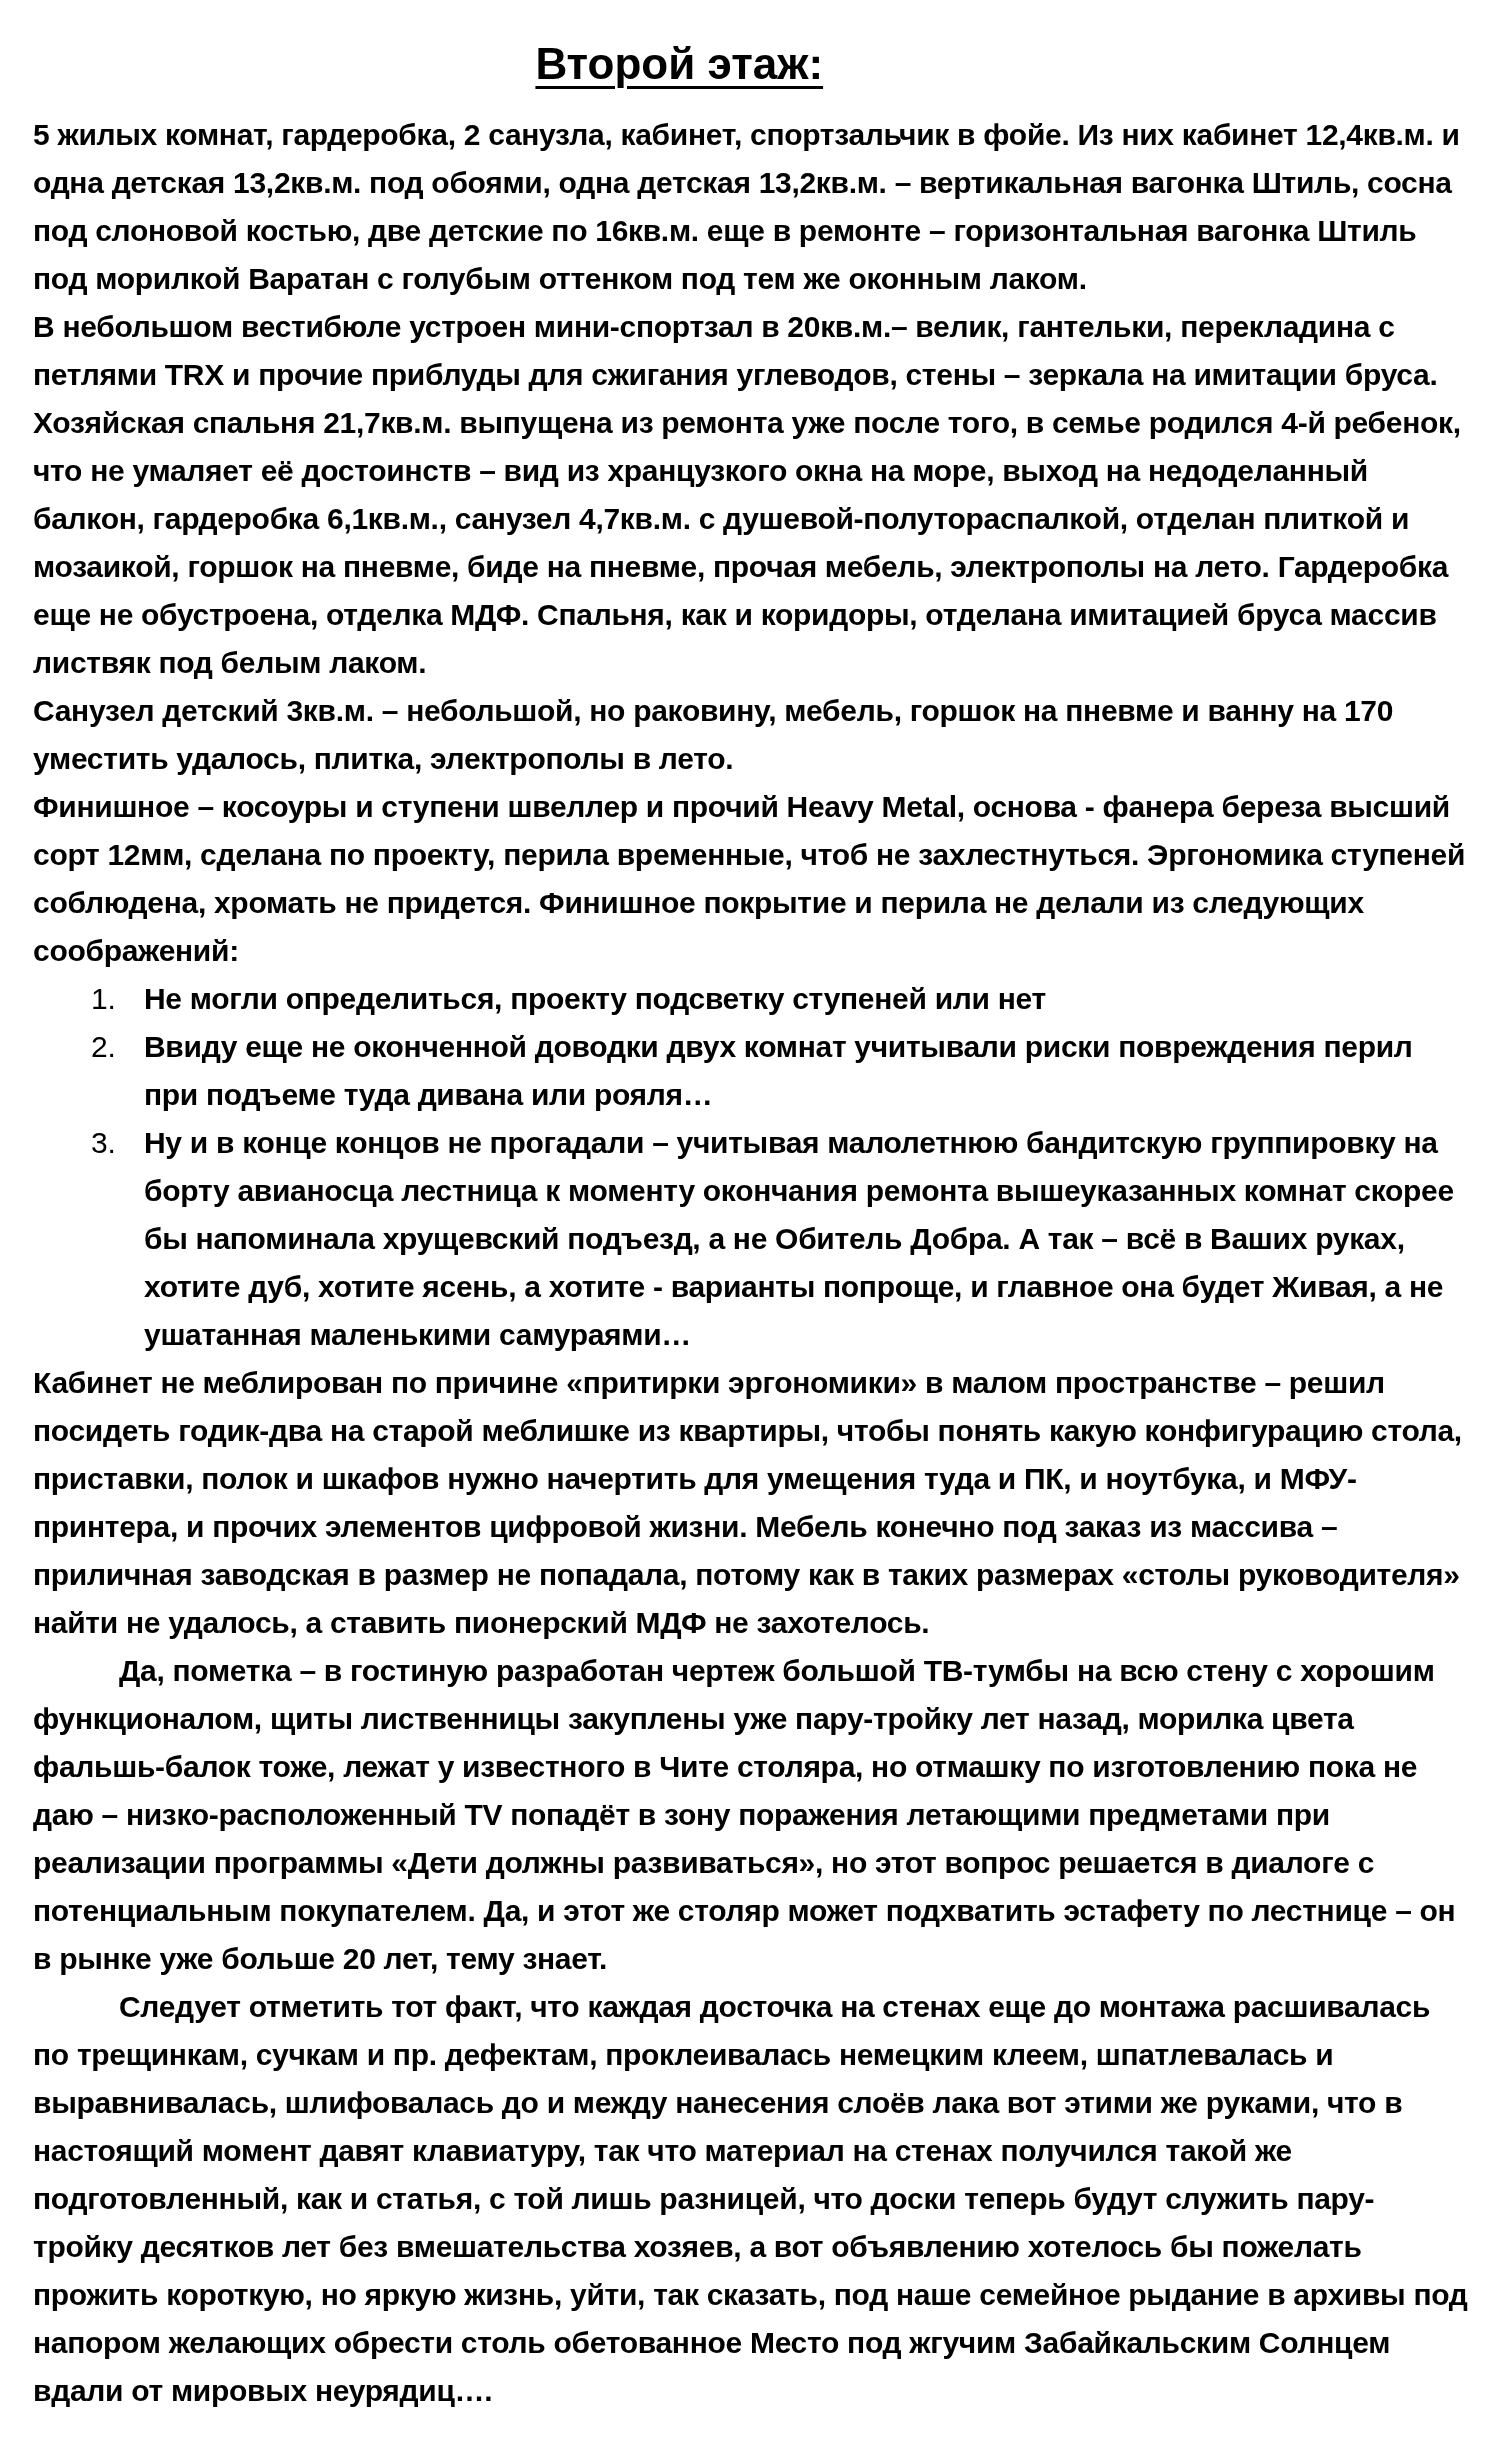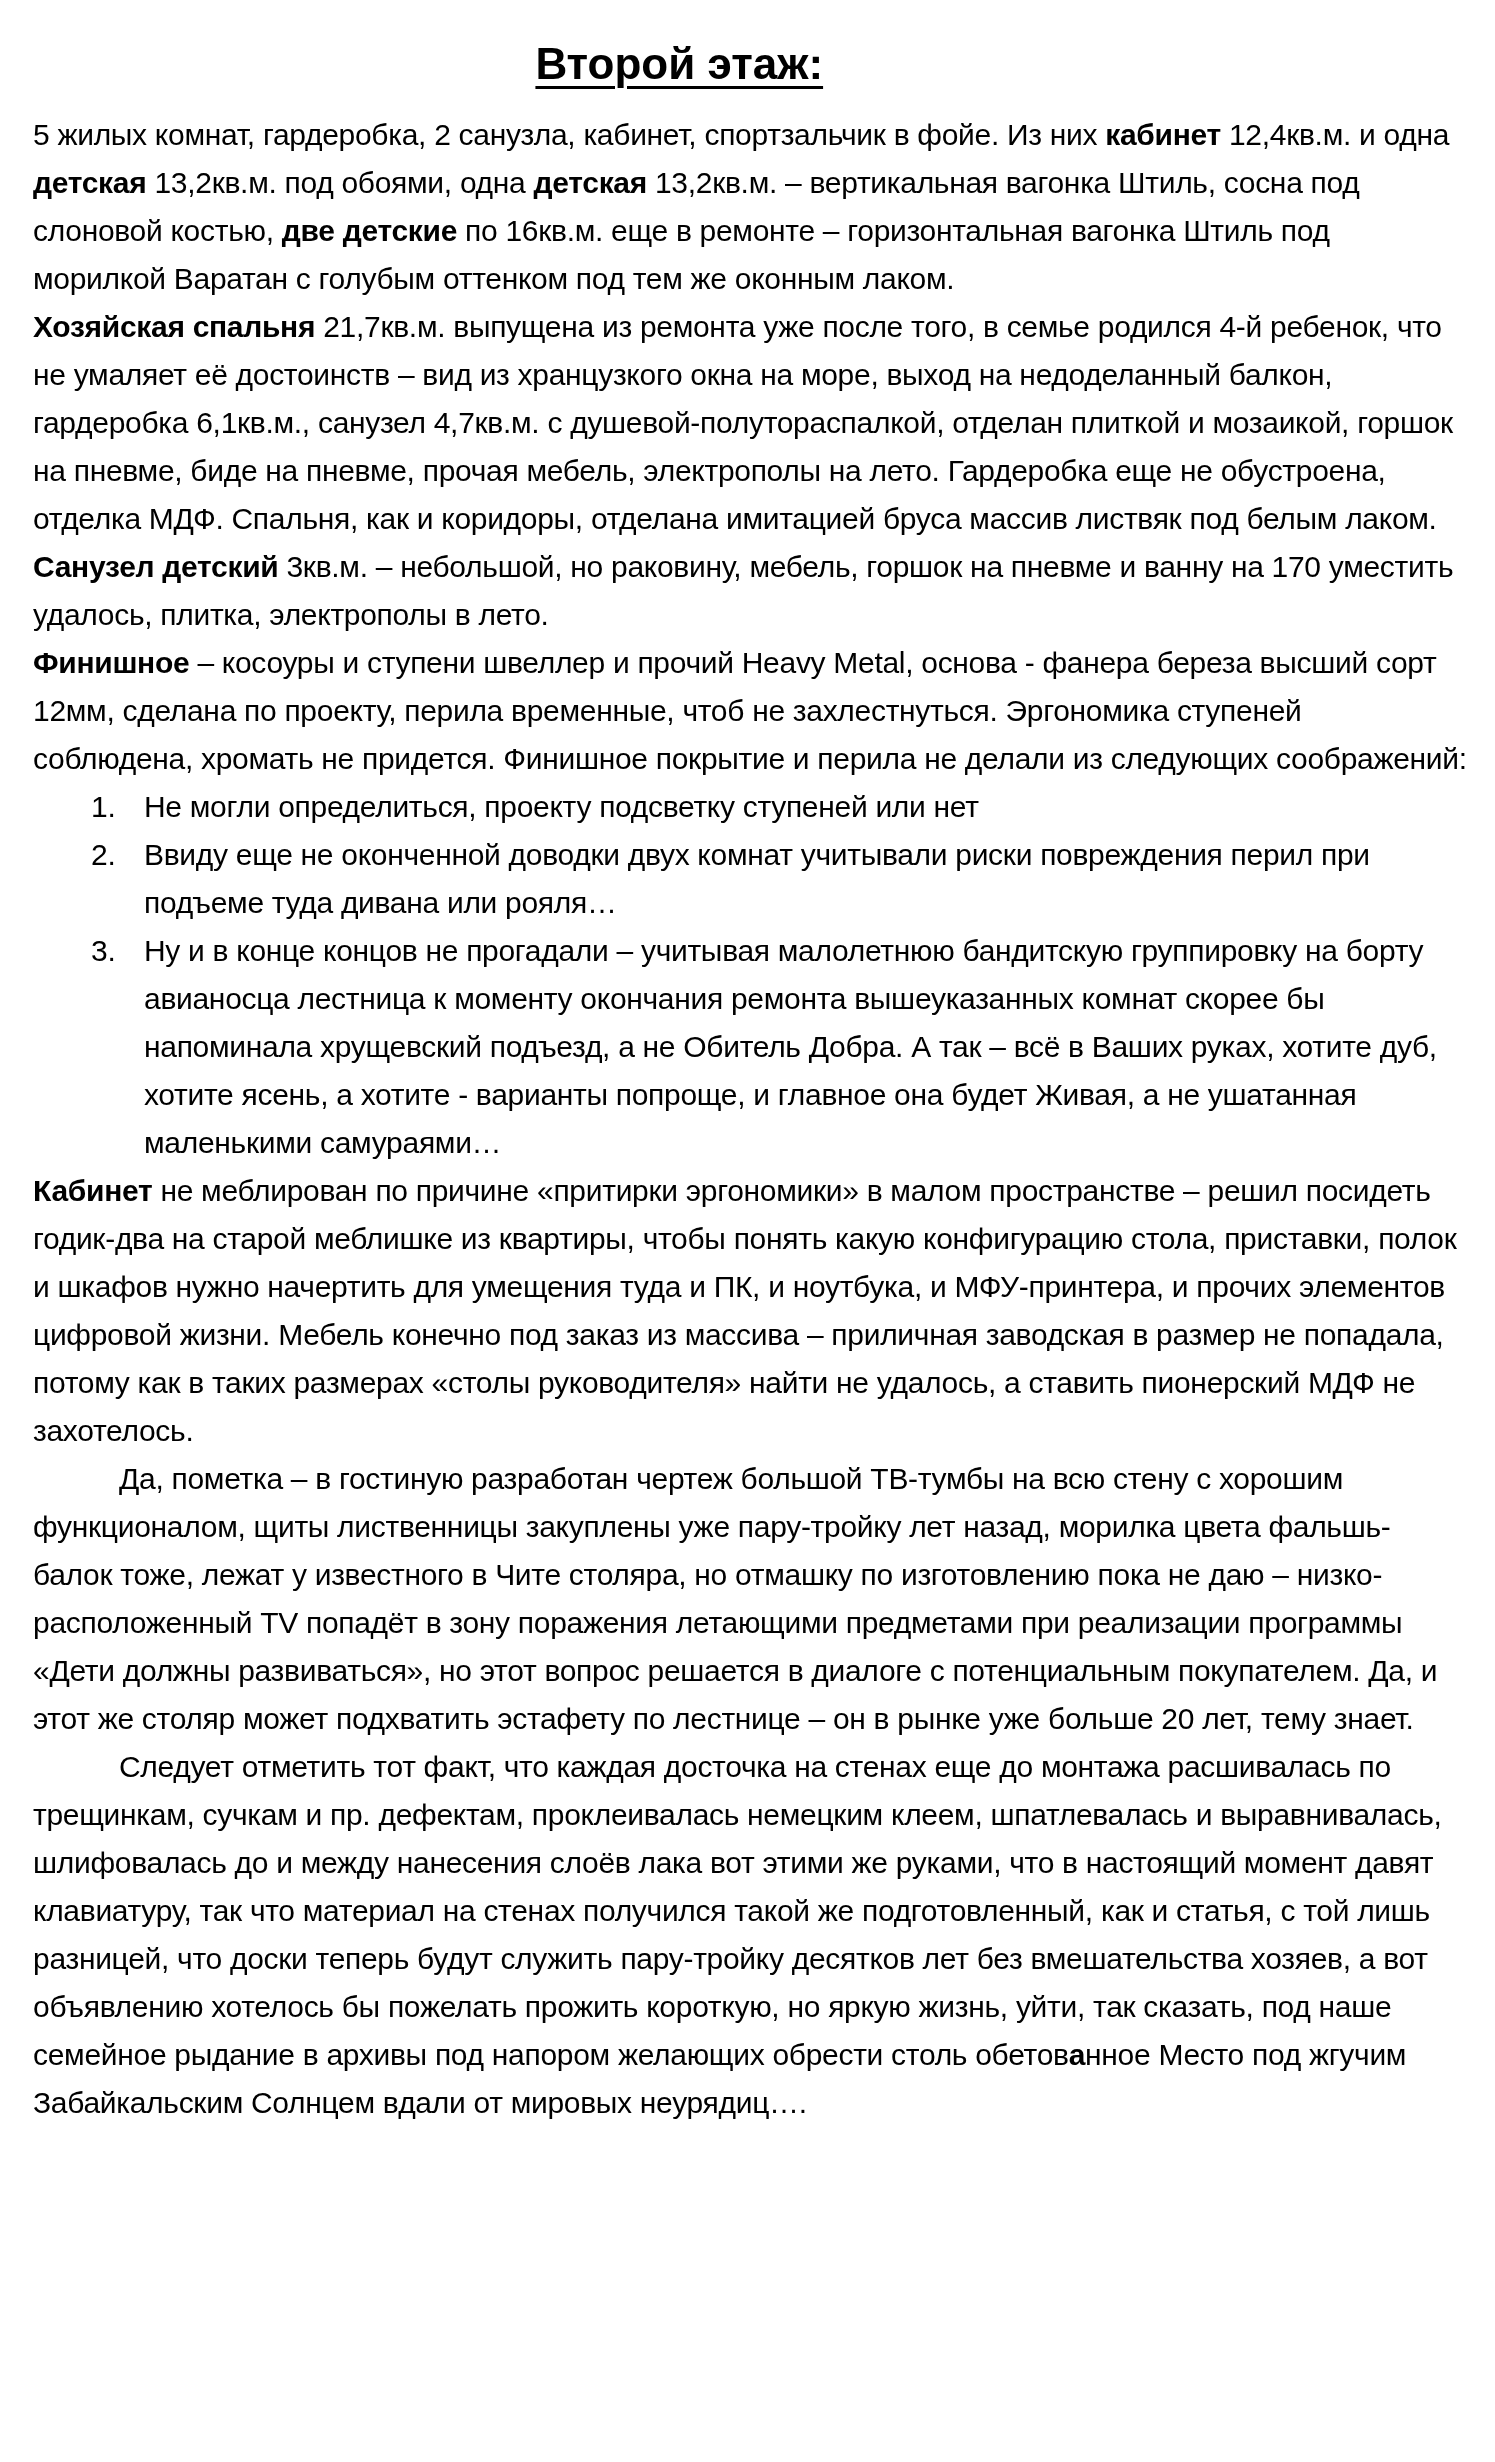--- a/index.html
+++ b/index.html
@@ -39,31 +39,32 @@
     padding-left: 111px;
     font-size: 30px;
     line-height: 48px;
     letter-spacing: -0.3px;
   }
   .li .num {
     position: absolute;
     left: 58px;
     top: 0;
   }
-  .run-r  { font-weight: 400; font-style: normal; text-align: center; }
+  .run-r  { font-weight: 700; font-style: normal; text-align: center; }
   .run-b  { font-weight: 700; font-style: normal; }
   .run-bi { font-weight: 700; }
 </style>
 </head>
 <body>
 
 <div class="page">
   <h1 class="doc-title"><span class="underlined">Второй этаж:</span></h1>
   <div id="doc-body">
       <p class="para"><span class="run-r">5 жилых комнат, гардеробка, 2 санузла, кабинет, спортзальчик в фойе. Из них </span><span class="run-b">кабинет</span><span class="run-r"> 12,4кв.м. и одна </span><span class="run-b">детская</span><span class="run-r"> 13,2кв.м. под обоями, одна </span><span class="run-b">детская</span><span class="run-r"> 13,2кв.м. – вертикальная вагонка Штиль, сосна под слоновой костью, </span><span class="run-b">две детские</span><span class="run-r"> по 16кв.м. еще в ремонте – горизонтальная вагонка Штиль под морилкой Варатан с голубым оттенком под тем же оконным лаком.</span></p>
+      <p class="para"><span class="run-r">В небольшом </span><span class="run-b">вестибюле</span><span class="run-r"> устроен мини-спортзал в 20кв.м.– велик, гантельки, перекладина с петлями TRX и прочие приблуды для сжигания углеводов, стены – зеркала на имитации бруса.</span></p>
       <p class="para"><span class="run-b">Хозяйская спальня</span><span class="run-r"> 21,7кв.м. выпущена из ремонта уже после того, в семье родился 4-й ребенок, что не умаляет её достоинств – вид из хранцузкого окна на море, выход на недоделанный балкон, гардеробка 6,1кв.м., санузел 4,7кв.м. с душевой-полутораспалкой, отделан плиткой и мозаикой, горшок на пневме, биде на пневме, прочая мебель, электрополы на лето. Гардеробка еще не обустроена, отделка МДФ. Спальня, как и коридоры, отделана имитацией бруса массив листвяк под белым лаком.</span></p>
       <p class="para"><span class="run-bi">Санузел детский</span><span class="run-r"> 3кв.м. – небольшой, но раковину, мебель, горшок на пневме и ванну на 170 уместить удалось, плитка, электрополы в лето.</span></p>
       <p class="para"><span class="run-bi">Финишное</span><span class="run-r"> – косоуры и ступени швеллер и прочий Heavy Metal, основа - фанера береза высший сорт 12мм, сделана по проекту, перила временные, чтоб не захлестнуться. Эргономика ступеней соблюдена, хромать не придется. Финишное покрытие и перила не делали из следующих соображений:</span></p>
       <div class="li"><span class="num">1.</span><span><span class="run-r">Не могли определиться, проекту подсветку ступеней или нет</span></span></div>
       <div class="li"><span class="num">2.</span><span><span class="run-r">Ввиду еще не оконченной доводки двух комнат учитывали риски повреждения перил при подъеме туда дивана или рояля…</span></span></div>
       <div class="li"><span class="num">3.</span><span><span class="run-r">Ну и в конце концов не прогадали – учитывая малолетнюю бандитскую группировку на борту авианосца лестница к моменту окончания ремонта вышеуказанных комнат скорее бы напоминала хрущевский подъезд, а не Обитель Добра. А так – всё в Ваших руках, хотите дуб, хотите ясень, а хотите - варианты попроще, и главное она будет Живая, а не ушатанная маленькими самураями…</span></span></div>
       <p class="para"><span class="run-bi">Кабинет</span><span class="run-r"> не меблирован по причине «притирки эргономики» в малом пространстве – решил посидеть годик-два на старой меблишке из квартиры, чтобы понять какую конфигурацию стола, приставки, полок и шкафов нужно начертить для умещения туда и ПК, и ноутбука, и МФУ-принтера, и прочих элементов цифровой жизни. Мебель конечно под заказ из массива – приличная заводская в размер не попадала, потому как в таких размерах «столы руководителя» найти не удалось, а ставить пионерский МДФ не захотелось.</span></p>
       <p class="para indent"><span class="run-r">Да, пометка – в гостиную разработан чертеж большой ТВ-тумбы на всю стену с хорошим функционалом, щиты лиственницы закуплены уже пару-тройку лет назад, морилка цвета фальшь-балок тоже, лежат у известного в Чите столяра, но отмашку по изготовлению пока не даю – низко-расположенный TV попадёт в зону поражения летающими предметами при реализации программы «Дети должны развиваться», но этот вопрос решается в диалоге с потенциальным покупателем. Да, и этот же столяр может подхватить эстафету по лестнице – он в рынке уже больше 20 лет, тему знает.</span></p>
       <p class="para indent"><span class="run-r">Следует отметить тот факт, что каждая досточка на стенах еще до монтажа расшивалась по трещинкам, сучкам и пр. дефектам, проклеивалась немецким клеем, шпатлевалась и выравнивалась, шлифовалась до и между нанесения слоёв лака вот этими же руками, что в настоящий момент давят клавиатуру, так что материал на стенах получился такой же подготовленный, как и статья, с той лишь разницей, что доски теперь будут служить пару-тройку десятков лет без вмешательства хозяев, а вот объявлению хотелось бы пожелать прожить короткую, но яркую жизнь, уйти, так сказать, под наше семейное рыдание в архивы под напором желающих обрести столь обетов</span><span class="run-bi">а</span><span class="run-r">нное Место под жгучим Забайкальским Солнцем вдали от мировых неурядиц….</span></p>
     </div>

